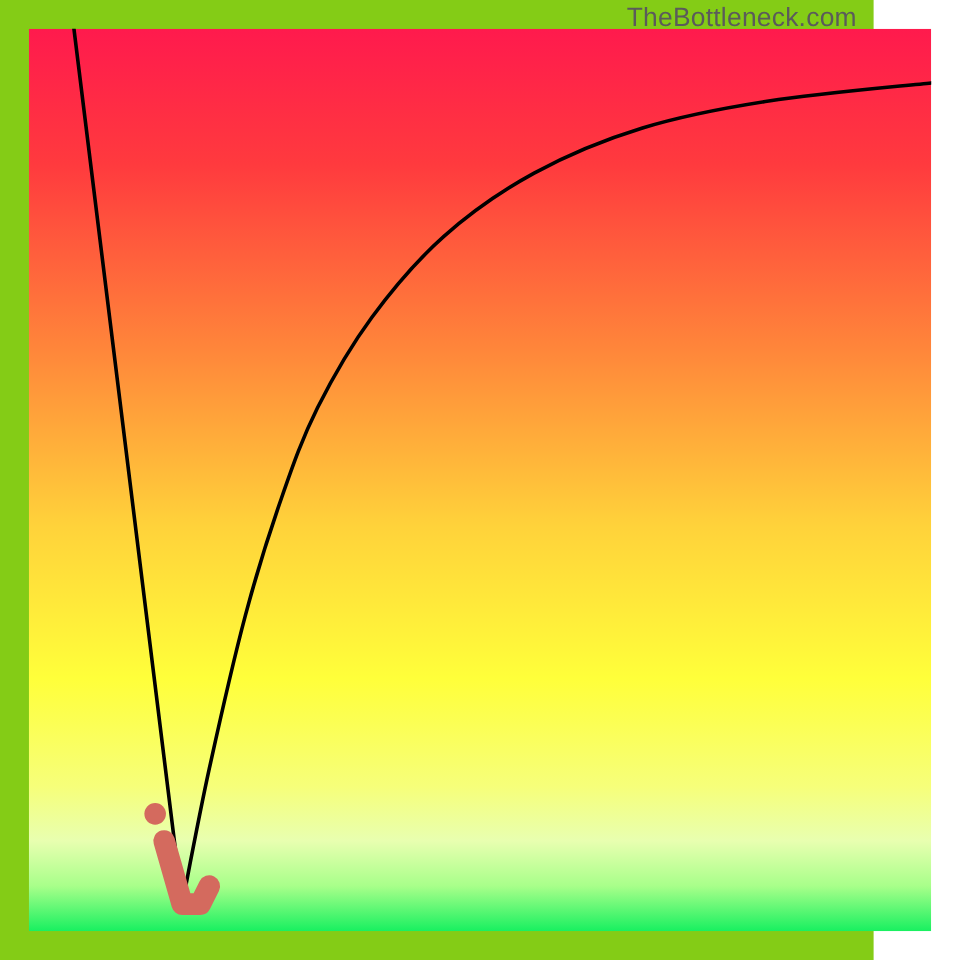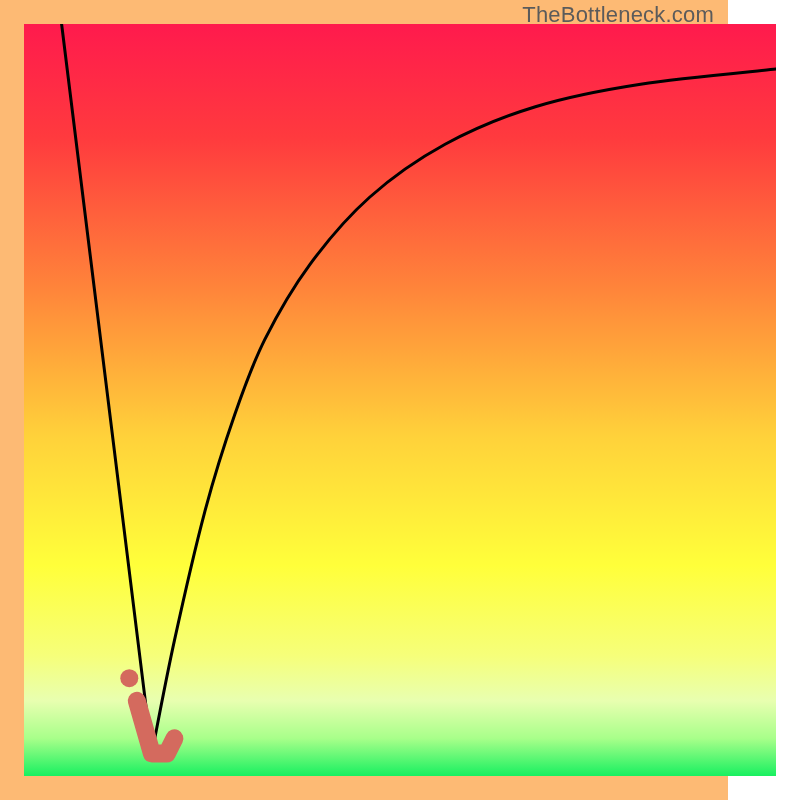--- a/index.html
+++ b/index.html
@@ -7,21 +7,21 @@
     padding: 0;
     width: 800px;
     height: 800px;
     overflow: hidden;
     font-family: Arial, Helvetica, sans-serif;
   }
   .outer {
     position: relative;
     width: 728px;
     height: 800px;
-    background: #fdba74;
+    background: #84cc16;
   }
   .plot {
     position: absolute;
     left: 24px;
     top: 24px;
     width: 752px;
     height: 752px;
     
   }
   .watermark {

